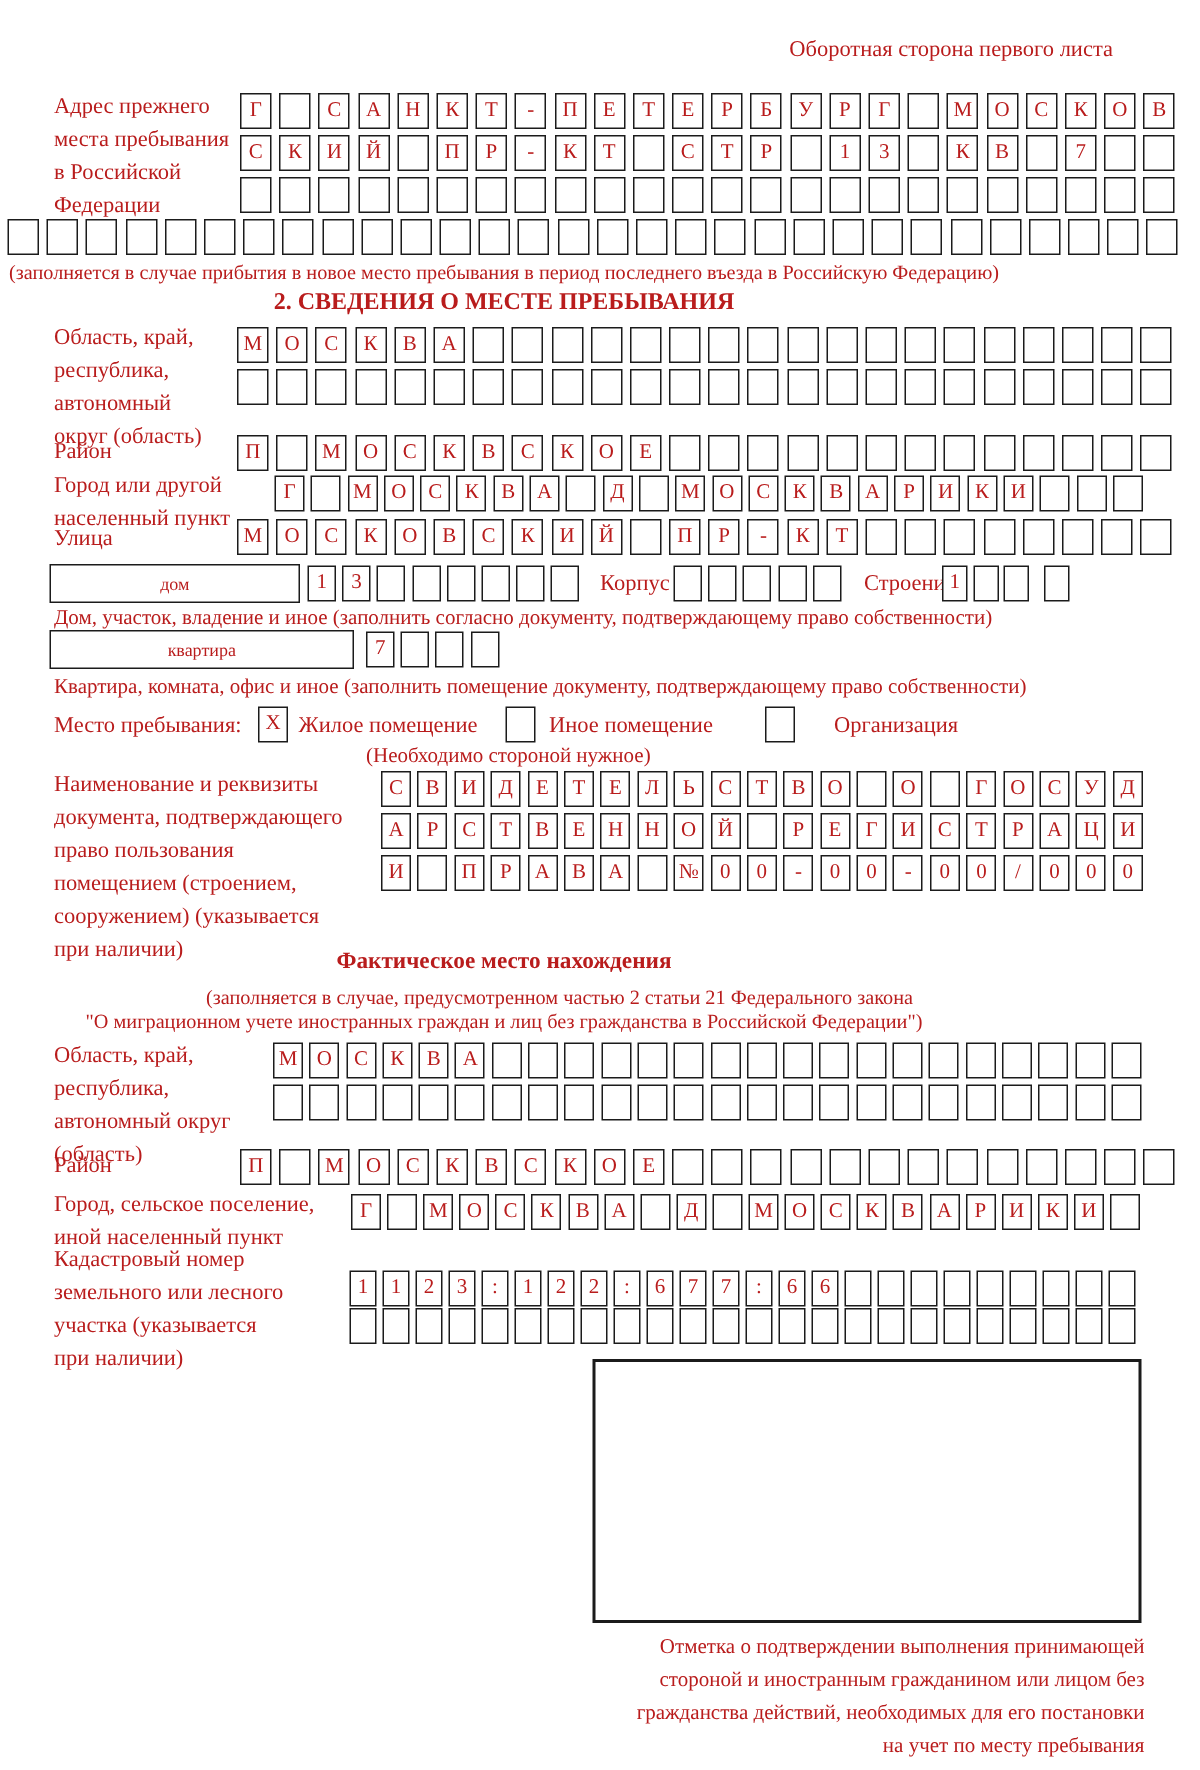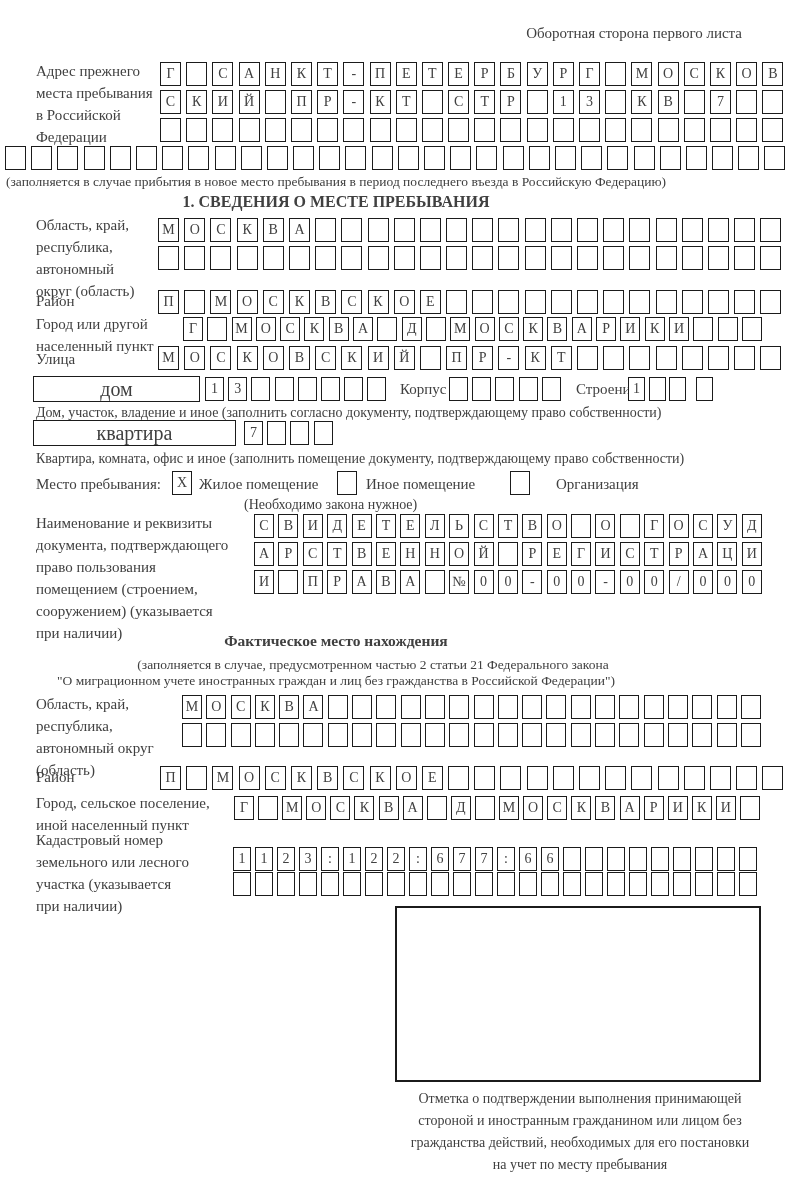--- a/index.html
+++ b/index.html
@@ -1,18 +1,18 @@
 <!DOCTYPE html>
 <html><head>
 <meta charset="utf-8">
 <style>
   html,body { margin:0; padding:0; background:#ffffff; }
   .page {
     position:relative; width:800px; height:1180px; background:#ffffff;
-    font-family:"Liberation Serif", serif; color:#404040; overflow:hidden;
+    font-family:"Liberation Serif", serif; color:#b91c1c; overflow:hidden;
   }
   .abs { position:absolute; }
   .lbl { font-size:15px; line-height:22px; white-space:pre-line; }
   .small { font-size:13.5px; line-height:17px; }
   .note14 { font-size:14px; line-height:18px; }
   .title { font-weight:bold; font-size:16px; }
   .title2 { font-weight:bold; font-size:15.5px; }
   .centered { left:0; width:672px; text-align:center; }
 
   .boxrow { display:flex; }
@@ -25,21 +25,21 @@
   .g24b { gap:4.3px; } .g24b .cell { width:20px; }
   .g21  { gap:4.4px; } .g21  .cell { width:20px; }
   .g22  { gap:4.1px; } .g22  .cell { width:20px; }
   .g24c { gap:4px;   } .g24c .cell { width:18px; }
   .gh   { gap:4.2px; } .gh   .cell { width:19px; }
   .gs   { gap:3.5px; } .gs   .cell { width:17px; }
   .gs .cell:last-child { margin-left:6px; }
 
   .fieldrect {
     box-sizing:border-box; border:1.8px solid #1b1b1b; height:26px;
-    display:flex; align-items:center; justify-content:center; font-size:20px;
+    display:flex; align-items:center; justify-content:center; font-size:12px;
   }
   .cb { width:20px; height:24px; }
   .stamp {
     box-sizing:border-box; border:2px solid #1b1b1b; background:#fff;
   }
 </style>
 </head>
 <body>
 
 <div class="page">
@@ -155,21 +155,21 @@
       <span class="cell"></span>
       <span class="cell"></span>
       <span class="cell"></span>
       <span class="cell"></span>
       <span class="cell"></span>
       <span class="cell"></span>
       <span class="cell"></span>
     </div>
   <div class="abs small centered" style="top:173px;">(заполняется в случае прибытия в новое место пребывания в период последнего въезда в Российскую Федерацию)</div>
 
-  <div class="abs title centered" style="top:193px;">1. СВЕДЕНИЯ О МЕСТЕ ПРЕБЫВАНИЯ</div>
+  <div class="abs title centered" style="top:193px;">2. СВЕДЕНИЯ О МЕСТЕ ПРЕБЫВАНИЯ</div>
 
   <div class="abs lbl" style="left:36px; top:214px; width:125px;">Область, край,
 республика,
 автономный
 округ (область)</div>
   <div class="abs boxrow g24" style="left:158px; top:218px;">
       <span class="cell">М</span>
       <span class="cell">О</span>
       <span class="cell">С</span>
       <span class="cell">К</span>
@@ -345,21 +345,21 @@
 
   <div class="abs" style="left:0; top:471px; width:800px; height:26px;">
     <span class="abs lbl" style="left:36px; top:2px;">Место пребывания:</span>
     <span class="abs cell cb" style="left:172px; top:0;">X</span>
     <span class="abs lbl" style="left:199px; top:2px;">Жилое помещение</span>
     <span class="abs cell cb" style="left:337px; top:0;"></span>
     <span class="abs lbl" style="left:366px; top:2px;">Иное помещение</span>
     <span class="abs cell cb" style="left:510px; top:0;"></span>
     <span class="abs lbl" style="left:556px; top:2px;">Организация</span>
   </div>
-  <div class="abs note14" style="left:244px; top:496px;">(Необходимо закона нужное)</div>
+  <div class="abs note14" style="left:244px; top:496px;">(Необходимо стороной нужное)</div>
 
   <div class="abs lbl" style="left:36px; top:512px; width:215px;">Наименование и реквизиты
 документа, подтверждающего
 право пользования
 помещением (строением,
 сооружением) (указывается
 при наличии)</div>
   <div class="abs boxrow g21" style="left:254px; top:514px;">
       <span class="cell">С</span>
       <span class="cell">В</span>
@@ -597,18 +597,18 @@
       <span class="cell"></span>
       <span class="cell"></span>
       <span class="cell"></span>
       <span class="cell"></span>
       <span class="cell"></span>
       <span class="cell"></span>
       <span class="cell"></span>
     </div>
 
   <div class="abs stamp" style="left:395px; top:906px; width:366px; height:176px;"></div>
-  <div class="abs note14" style="left:385px; top:1088px; width:390px; text-align:center; line-height:22px; white-space:pre-line;">Отметка о подтверждении выполнения принимающей
+  <div class="abs note14" style="left:373px; top:1088px; width:390px; text-align:right; line-height:22px; white-space:pre-line;">Отметка о подтверждении выполнения принимающей
 стороной и иностранным гражданином или лицом без
 гражданства действий, необходимых для его постановки
 на учет по месту пребывания</div>
 
 </div>
 
 </body></html>

